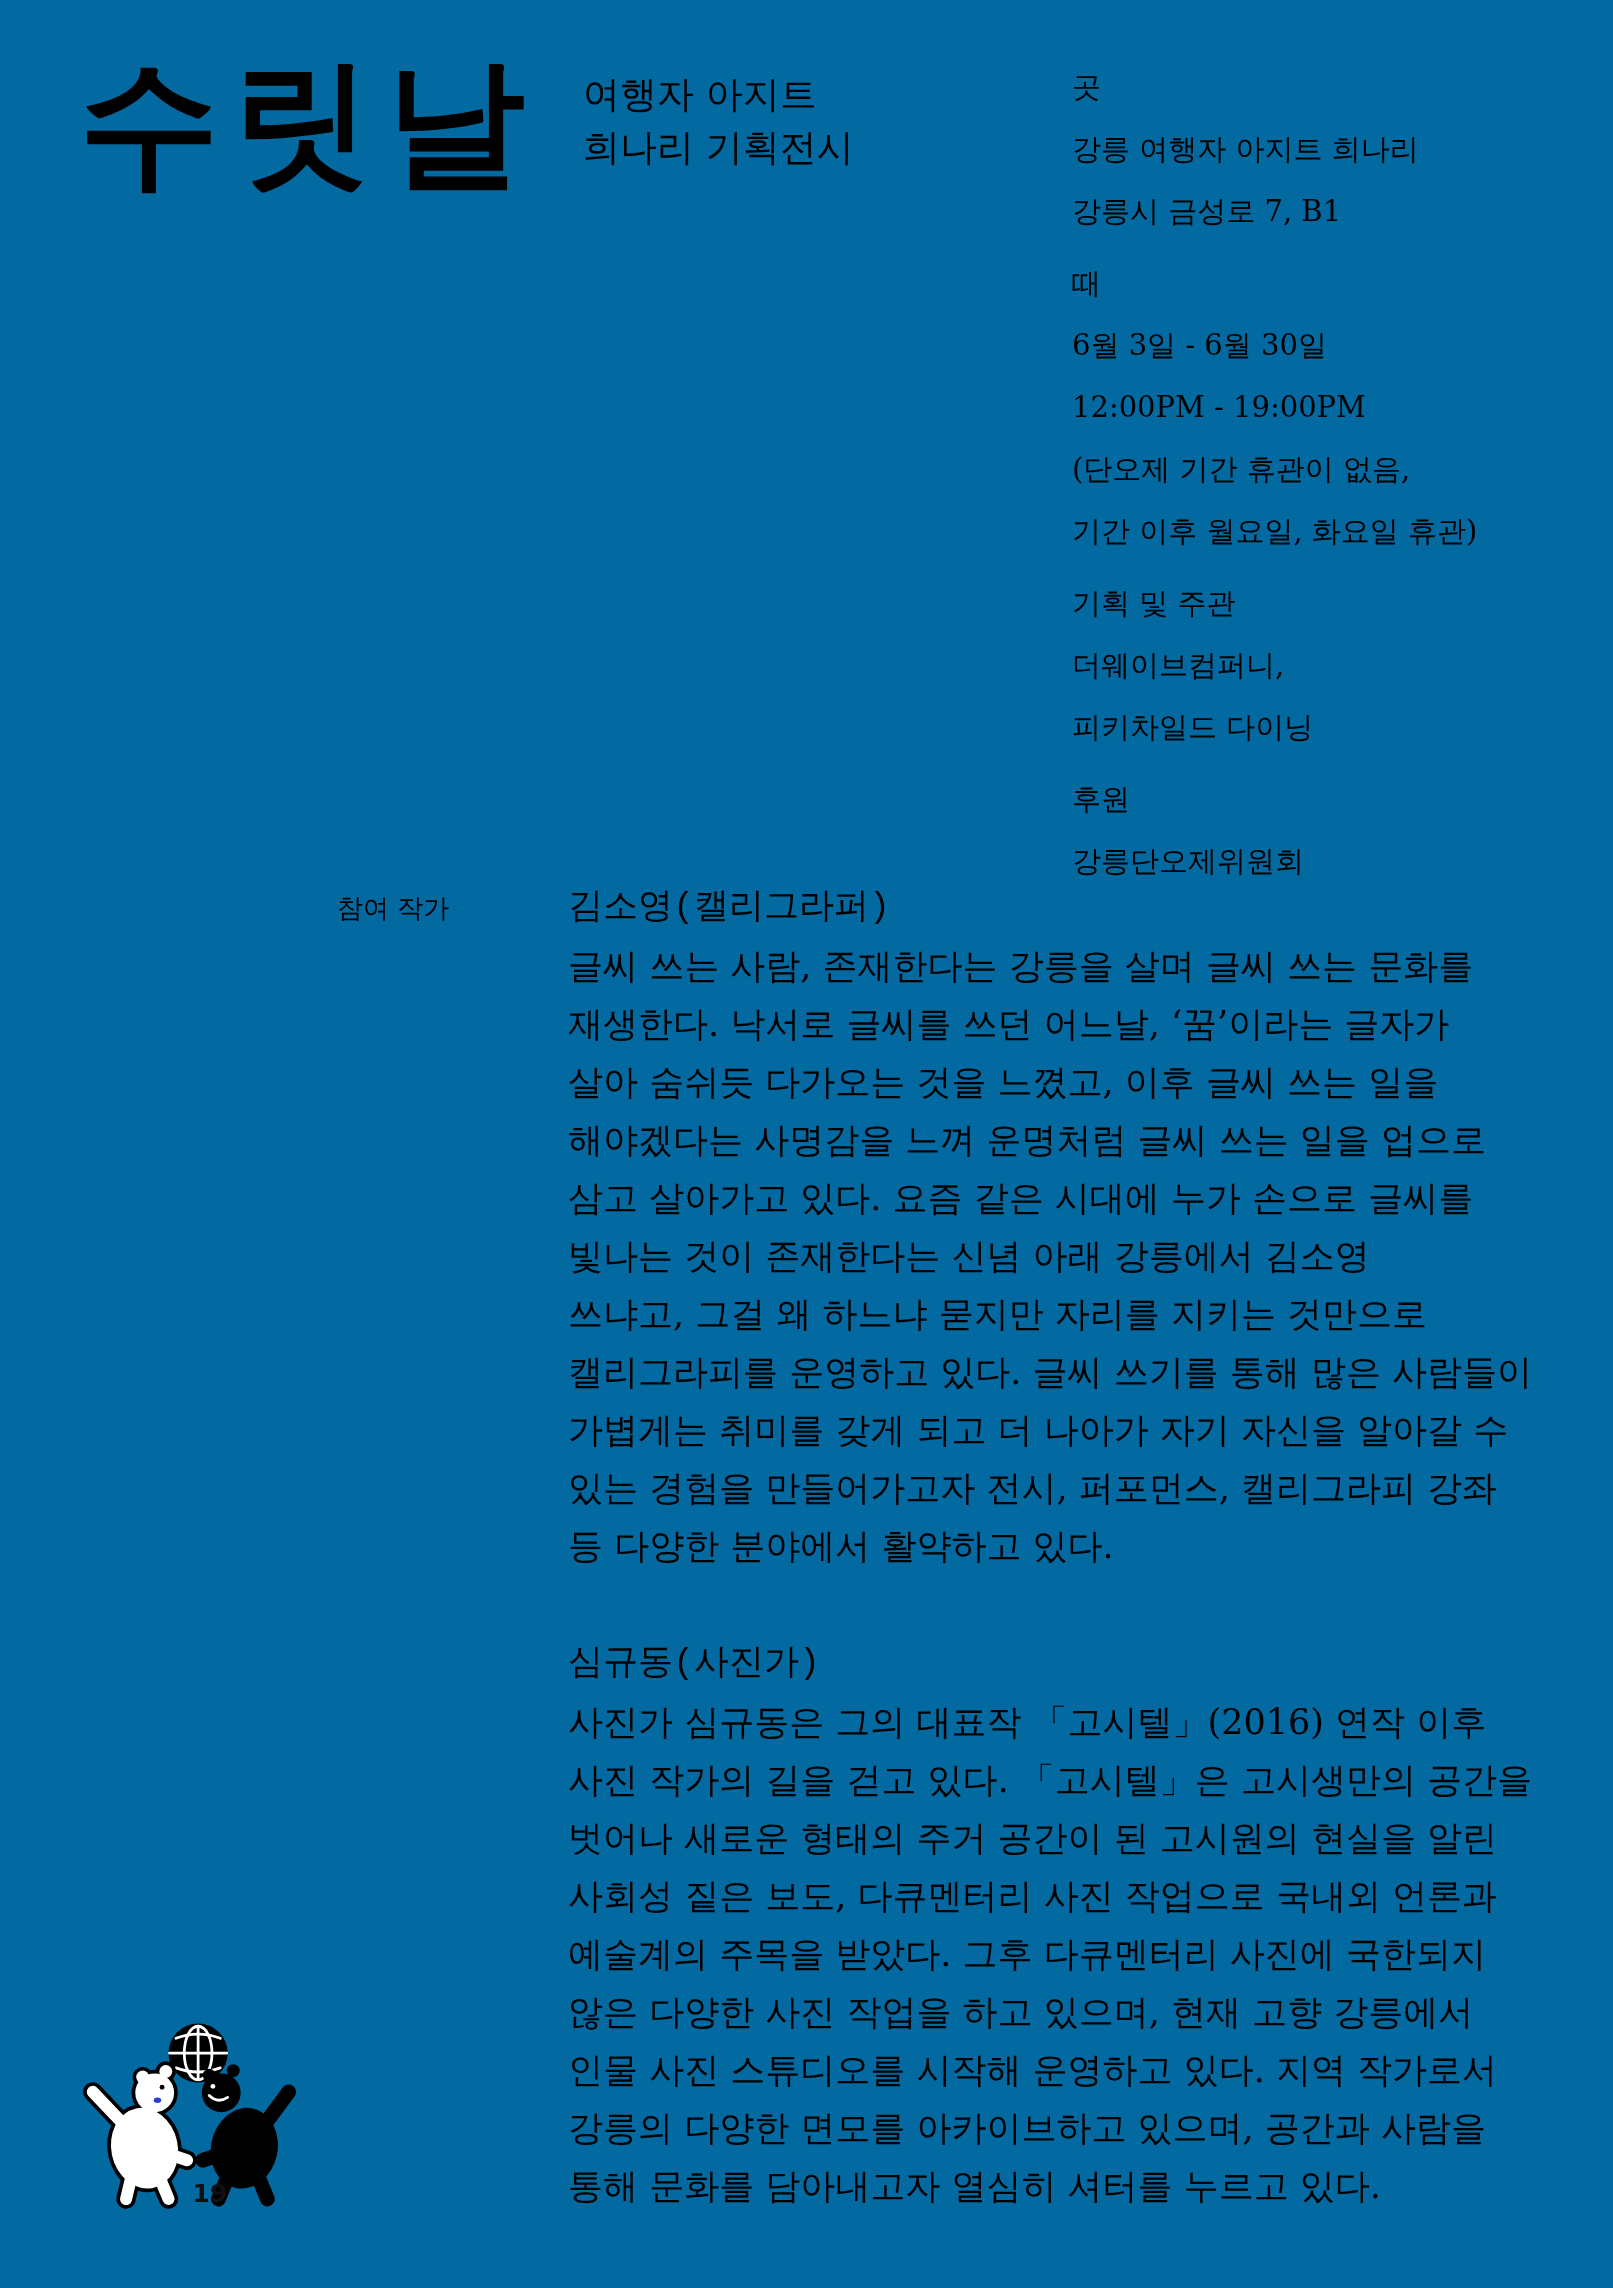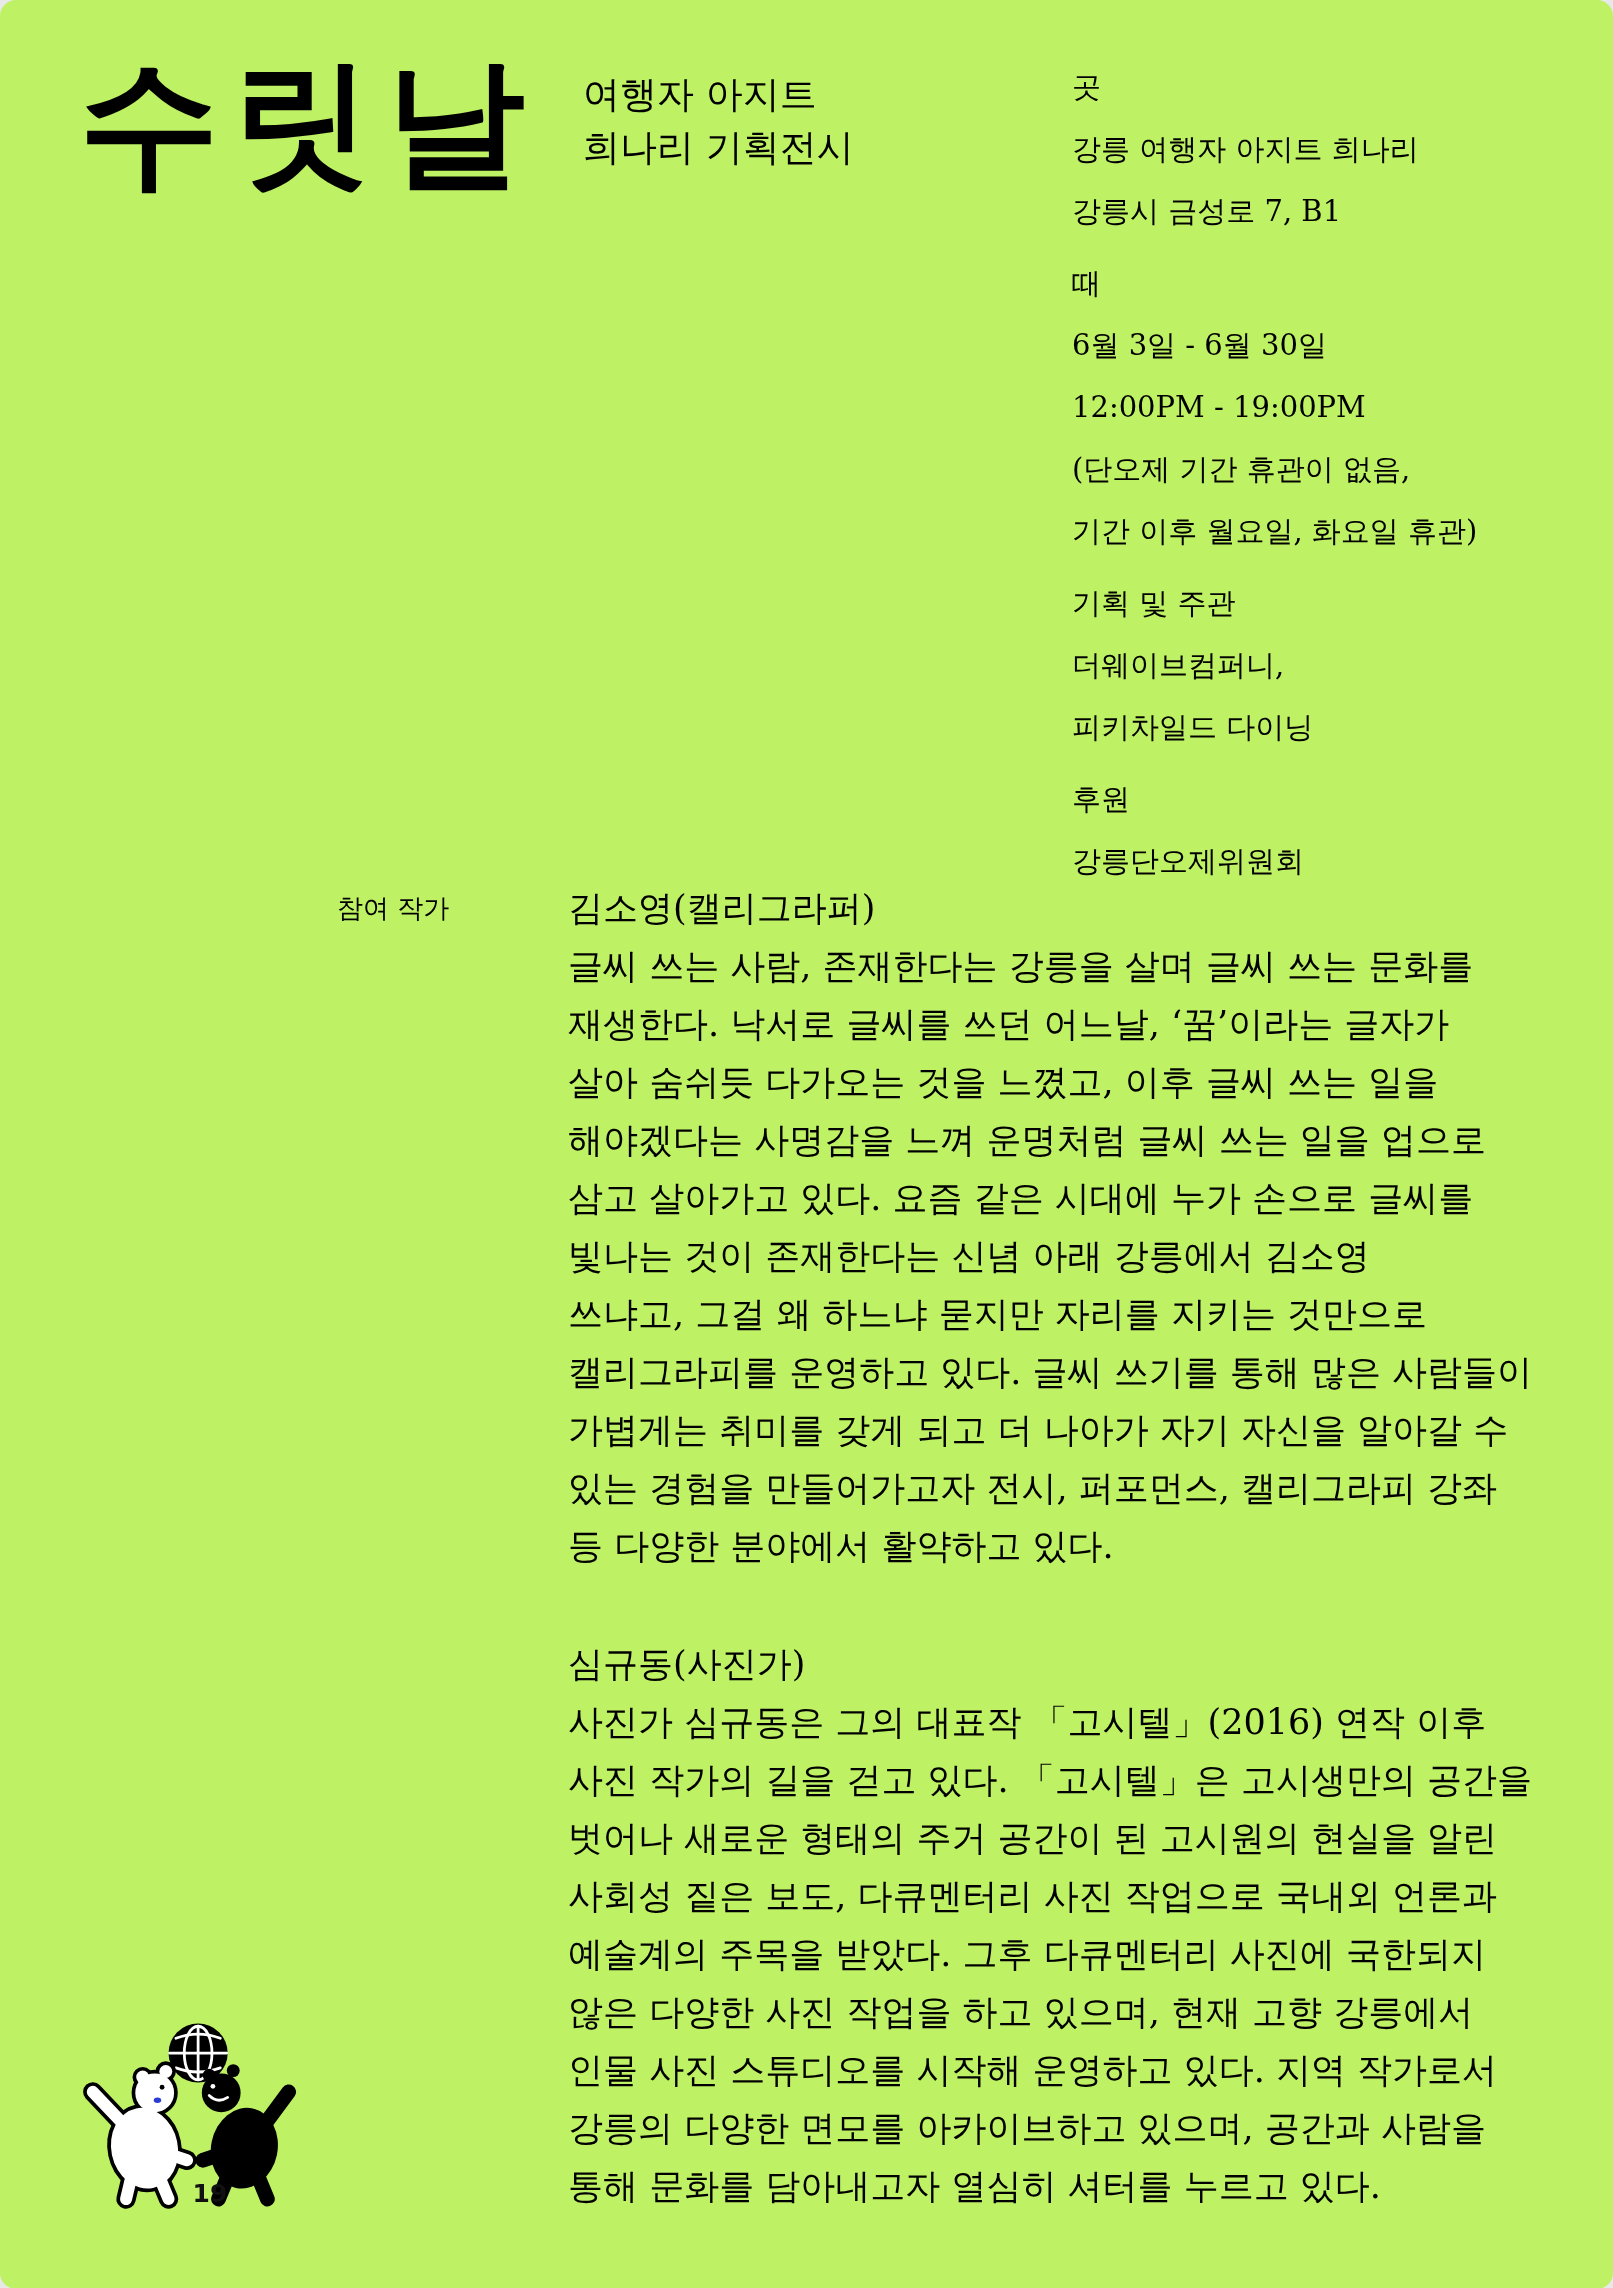--- a/index.html
+++ b/index.html
@@ -1,25 +1,24 @@
 <!DOCTYPE html>
 <html style="font-size:14.8px"><head>
 <meta charset="utf-8">
 <style>
   html, body { margin: 0; padding: 0; background: #e8e8e8; }
   .page {
     position: relative;
     width: 1613px;
     height: 2289px;
     margin: 0 auto;
-    background: #bef264;
+    background: #0369a1;
     color: #000000;
     font-family: "DejaVu Serif", serif;
     overflow: hidden;
-    border-radius: 16px;
   }
 
   
   .title {
     position: absolute;
     left: 79px;
     top: 42px;
     margin: 0;
     font-size: 140px;
     line-height: 1.15;
@@ -60,21 +59,21 @@
     white-space: nowrap;
   }
   .artists {
     position: absolute;
     left: 568px;
     top: 879px;
     width: 1006px;
     font-size: 35px;
   }
   .artist + .artist { margin-top: 60px; }
-  .artist-name { line-height: 58px; white-space: nowrap; }
+  .artist-name { line-height: 58px; white-space: nowrap; font-family: Liberation Mono, monospace; }
   .bio-line { line-height: 58px; white-space: nowrap; }
 
   
   .logo {
     position: absolute;
     left: 78px;
     top: 2005px;
     width: 231px;
     height: 231px;
   }

